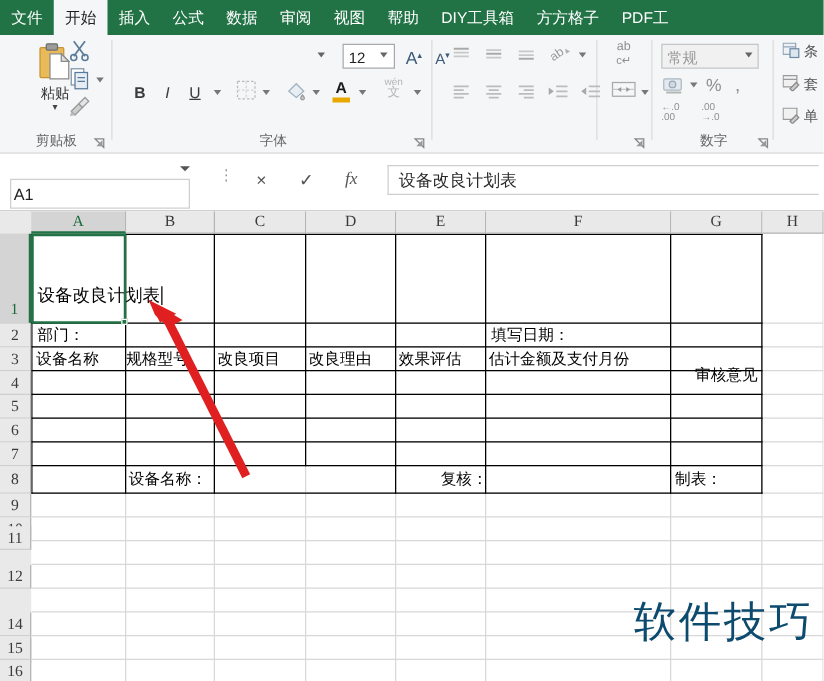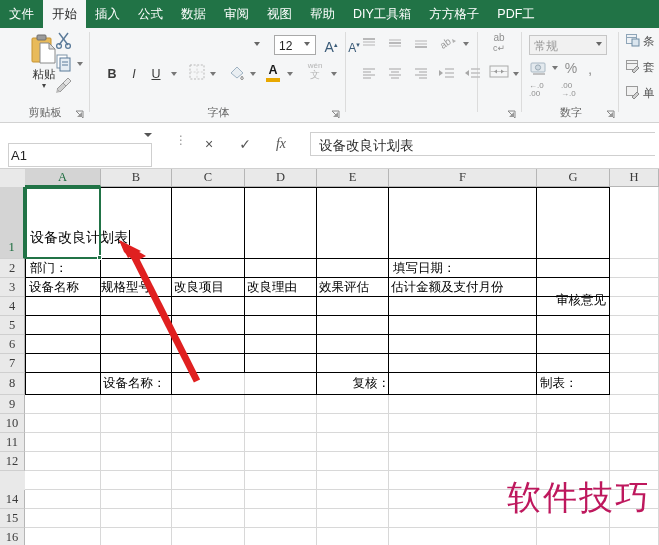--- a/index.html
+++ b/index.html
@@ -398,21 +398,21 @@
     width: 5px; height: 5px;
     background: #217346;
     border: 1px solid #ffffff;
     box-sizing: border-box;
   }
   .watermark {
     position: absolute;
     right: 8px; bottom: 24px;
     font-family: "DejaVu Sans", sans-serif;
     font-size: 34px;
-    color: #be185d;
+    color: #0c4a6e;
     letter-spacing: 2px;
     user-select: none;
   }
   .arrow-layer {
     position: absolute;
     left: 0; top: 0;
     width: 659px; height: 545px;
     pointer-events: none;
   }
 </style>
@@ -724,21 +724,21 @@
       <div class="rowhdr sel" style="top:0px;   height:72px; line-height:120px;">1</div>
       <div class="rowhdr" style="top:72px;  height:19px; line-height:18px;">2</div>
       <div class="rowhdr" style="top:91px;  height:19px; line-height:18px;">3</div>
       <div class="rowhdr" style="top:110px; height:19px; line-height:18px;">4</div>
       <div class="rowhdr" style="top:129px; height:19px; line-height:18px;">5</div>
       <div class="rowhdr" style="top:148px; height:19px; line-height:18px;">6</div>
       <div class="rowhdr" style="top:167px; height:19px; line-height:18px;">7</div>
       <div class="rowhdr" style="top:186px; height:22px; line-height:21px;">8</div>
       <div class="rowhdr" style="top:208px; height:19px; line-height:18px;">9</div>
       <div class="rowhdr" style="top:227px; height:19px; line-height:18px;">10</div>
-      <div class="rowhdr" style="top:246px; height:19px; line-height:18px;">11</div>
+      <div class="rowhdr" style="top:234px; height:19px; line-height:18px;">11</div>
       <div class="rowhdr" style="top:265px; height:19px; line-height:18px;">12</div>
       <div class="rowhdr" style="top:284px; height:19px; line-height:18px;margin-top:40px;">13</div>
       <div class="rowhdr" style="top:303px; height:19px; line-height:18px;">14</div>
       <div class="rowhdr" style="top:322px; height:19px; line-height:18px;">15</div>
       <div class="rowhdr" style="top:341px; height:19px; line-height:18px;">16</div>
     </div>
 
     <div class="sheet">
 
       <div class="gline-v" style="left:75px;"></div>

